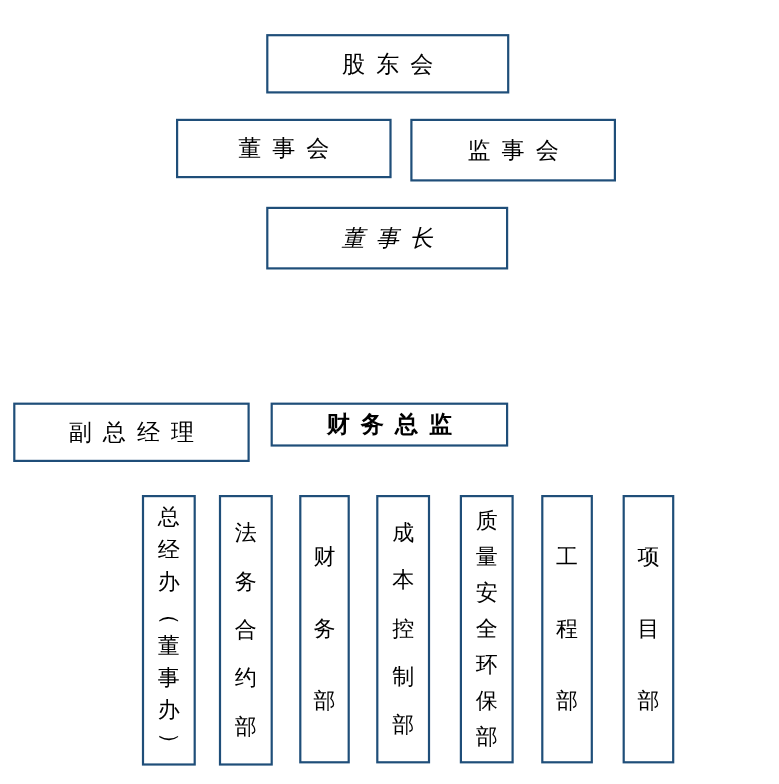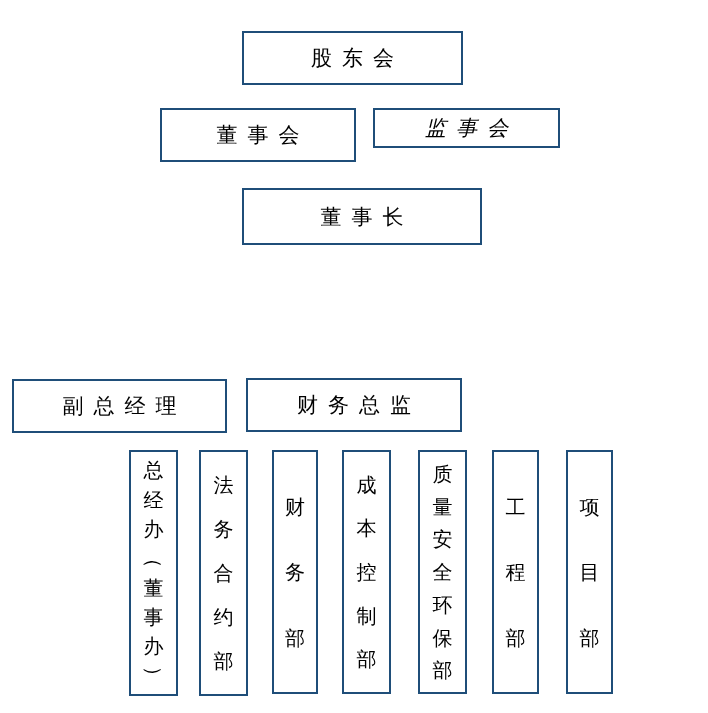--- a/index.html
+++ b/index.html
@@ -44,25 +44,25 @@
     height: 100%;
     font-size: 20px;
     color: var(--text-color);
   }
   .vchar { display: block; line-height: 1.1; }
   .vchar.rot { transform: rotate(90deg); }
 
   
   .n-shareholders   { left: 242px; top: 31px;  width: 221px; height: 54px; }
   .n-board          { left: 160px; top: 108px; width: 196px; height: 54px; }
-  .n-supervisory    { left: 373px; top: 108px; width: 187px; height: 40px; font-style: italic; }
-  .n-chairman       { left: 242px; top: 188px; width: 240px; height: 57px; }
+  .n-supervisory    { left: 373px; top: 108px; width: 187px; height: 57px; }
+  .n-chairman       { left: 242px; top: 188px; width: 220px; height: 57px; font-style: italic; }
   .n-gm             { left: 242px; top: 273px; width: 220px; height: 56px; }
-  .n-deputy-gm      { left: 12px;  top: 366px; width: 215px; height: 54px; margin-top: 13px; }
-  .n-cfo            { left: 246px; top: 378px; width: 216px; height: 54px; }
+  .n-deputy-gm      { left: 12px;  top: 366px; width: 215px; height: 54px; }
+  .n-cfo            { left: 246px; top: 366px; width: 216px; height: 40px; font-weight: bold; }
   .n-chief-engineer { left: 482px; top: 366px; width: 209px; height: 54px; }
   .n-gm-office      { left: 129px; top: 450px; width: 49px; height: 246px; }
   .n-legal          { left: 199px; top: 450px; width: 49px; height: 246px; }
   .n-finance        { left: 272px; top: 450px; width: 46px; height: 244px; }
   .n-cost           { left: 342px; top: 450px; width: 49px; height: 244px; }
   .n-quality        { left: 418px; top: 450px; width: 49px; height: 244px; }
   .n-engineering    { left: 492px; top: 450px; width: 47px; height: 244px; }
   .n-project        { left: 566px; top: 450px; width: 47px; height: 244px; }
 </style>
 </head>

